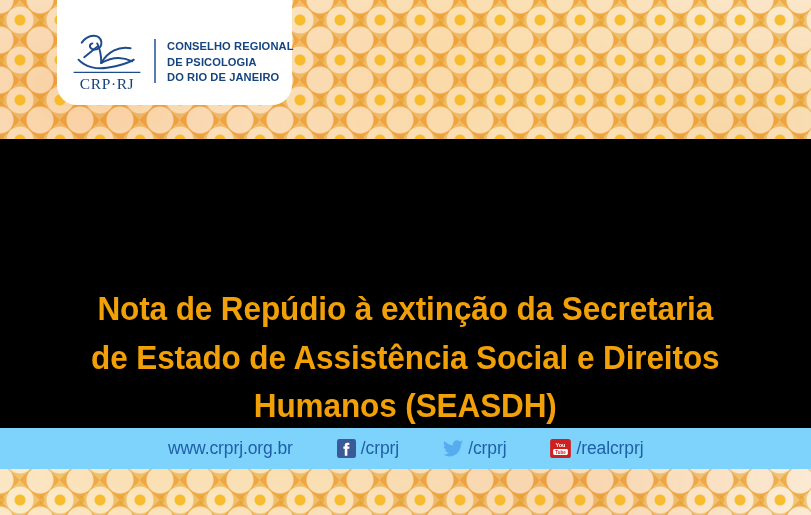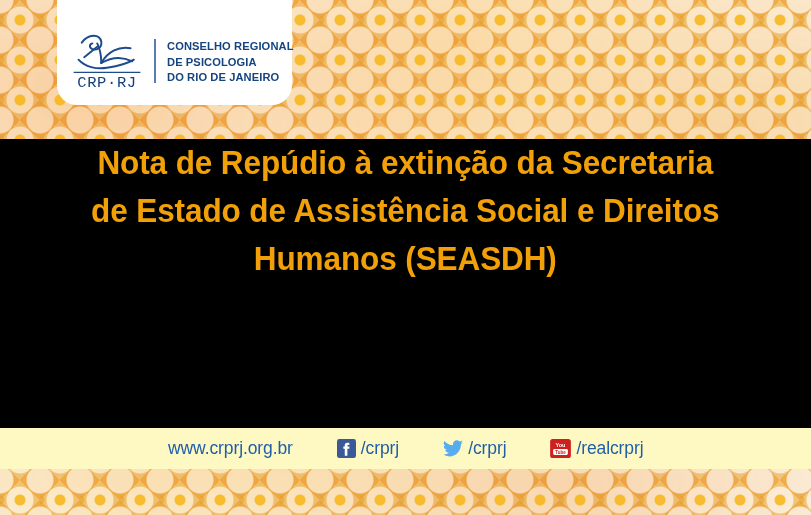--- a/index.html
+++ b/index.html
@@ -81,21 +81,21 @@
     padding-left: 14px;
   }
   .logo-mark {
     display: flex;
     flex-direction: column;
     align-items: center;
     width: 72px;
   }
   .logo-mark svg { display: block; }
   .logo-wordmark {
-    font-family: Liberation Mono, monospace;
+    font-family: Liberation Serif, serif;
     font-size: 15.5px;
     letter-spacing: 0.6px;
     color: #14407e;
     line-height: 1;
     margin-top: 0;
   }
   .logo-divider {
     width: 2px;
     height: 44px;
     background: #5b7cb0;
@@ -113,21 +113,21 @@
 
   
   .headline-band {
     position: absolute;
     left: 0;
     top: 139px;
     width: 811px;
     height: 291px;
     background: #000000;
     display: flex;
-    align-items: flex-start;
+    align-items: flex-end;
     justify-content: center;
   }
   .headline {
     color: #f2a007;
     font-size: 33.5px;
     font-weight: bold;
     line-height: 1.44;
     text-align: center;
     letter-spacing: -0.1px;
     transform: scaleX(0.94);
@@ -135,21 +135,21 @@
   }
   .headline-line { display: block; white-space: nowrap; }
 
   
   .footer-strip {
     position: absolute;
     left: 0;
     top: 428px;
     width: 811px;
     height: 41px;
-    background: #fef9c3;
+    background: #7dd3fc;
     display: flex;
     align-items: center;
   }
   .footer-inner {
     display: flex;
     align-items: center;
     margin-left: 168px;
     gap: 34px;
   }
   .footer-url {

